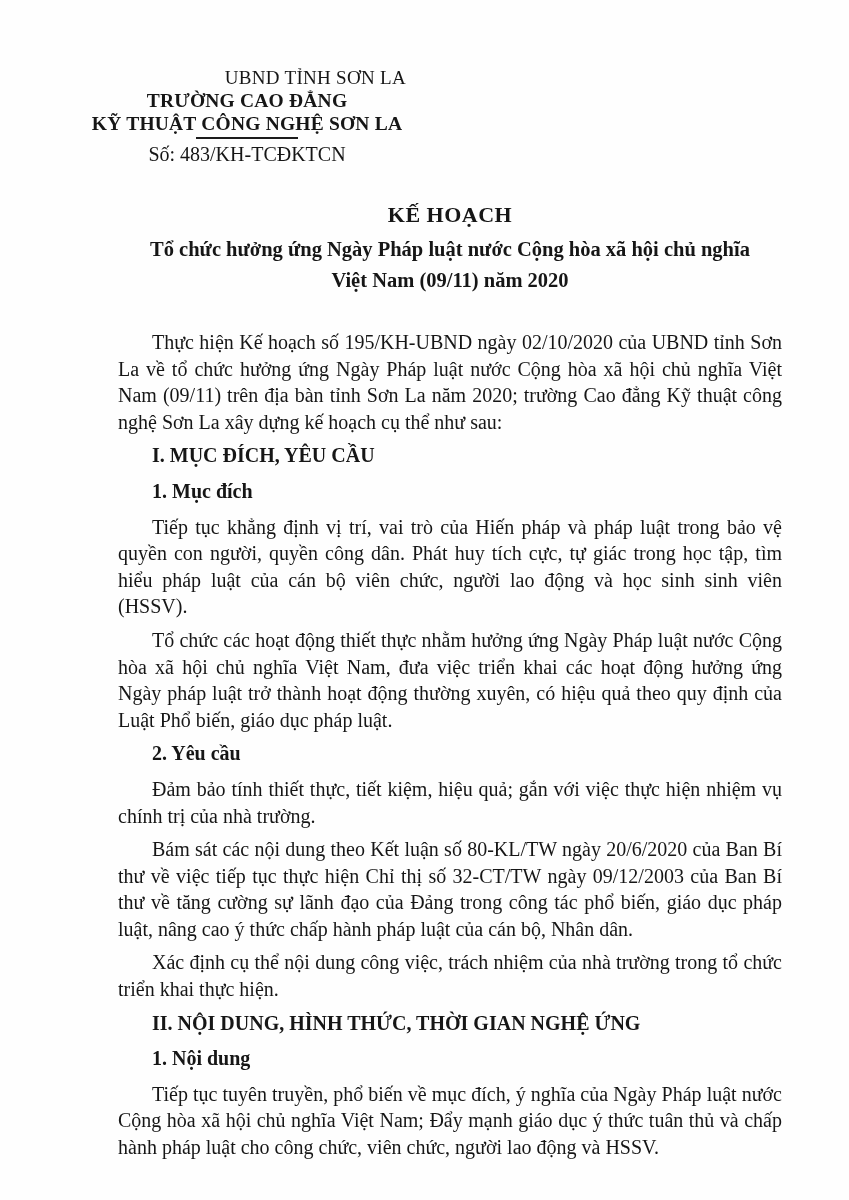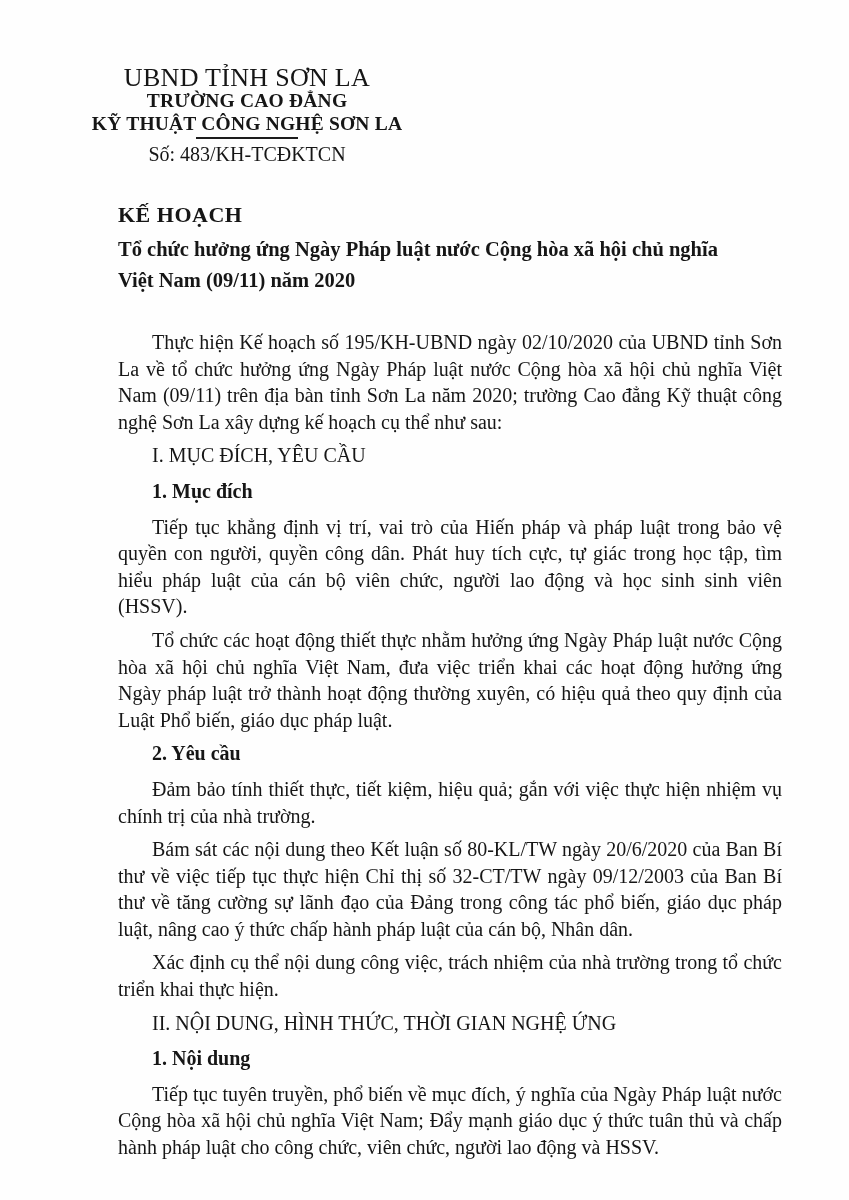--- a/index.html
+++ b/index.html
@@ -19,22 +19,23 @@
     display: flex;
     justify-content: space-between;
     padding: 66px 44px 0 88px;
   }
   .header-left {
     width: 318px;
     text-align: center;
     line-height: 23px;
   }
   .org-parent {
-    font-size: 26px;
+    font-size: 19px;
     letter-spacing: 0.3px;
+    text-align: right;
   }
   .org-name {
     font-size: 19.5px;
     font-weight: bold;
     letter-spacing: 0.2px;
   }
   .org-underline {
     width: 102px;
     height: 0;
     border-bottom: 2px solid #1c1c1c;
@@ -65,20 +66,21 @@
   }
   .place-date {
     font-size: 20.5px;
     font-style: italic;
     margin-top: 25px;
     white-space: nowrap;
   }
   
   .title-block {
     margin: 36px 67px 0 118px;
+    text-align: center;
   }
   .title-kind {
     font-size: 22px;
     font-weight: bold;
     letter-spacing: 0.5px;
   }
   .title-subject {
     font-size: 20.5px;
     font-weight: bold;
     line-height: 31px;
@@ -87,21 +89,21 @@
   
   .body-block {
     margin: 33px 67px 0 118px;
     font-size: 20px;
     line-height: 26.6px;
     text-align: justify;
   }
   .body-block p { text-indent: 34px; }
   .para { margin-bottom: 7px; }
   .h-roman {
-    font-weight: normal;
+    font-weight: bold;
     margin: 5px 0 9px;
     text-align: left;
   }
   .h-num {
     font-weight: bold;
     margin: 4px 0 9px;
     text-align: left;
     font-family: Liberation Serif, serif;
   }
 </style>

